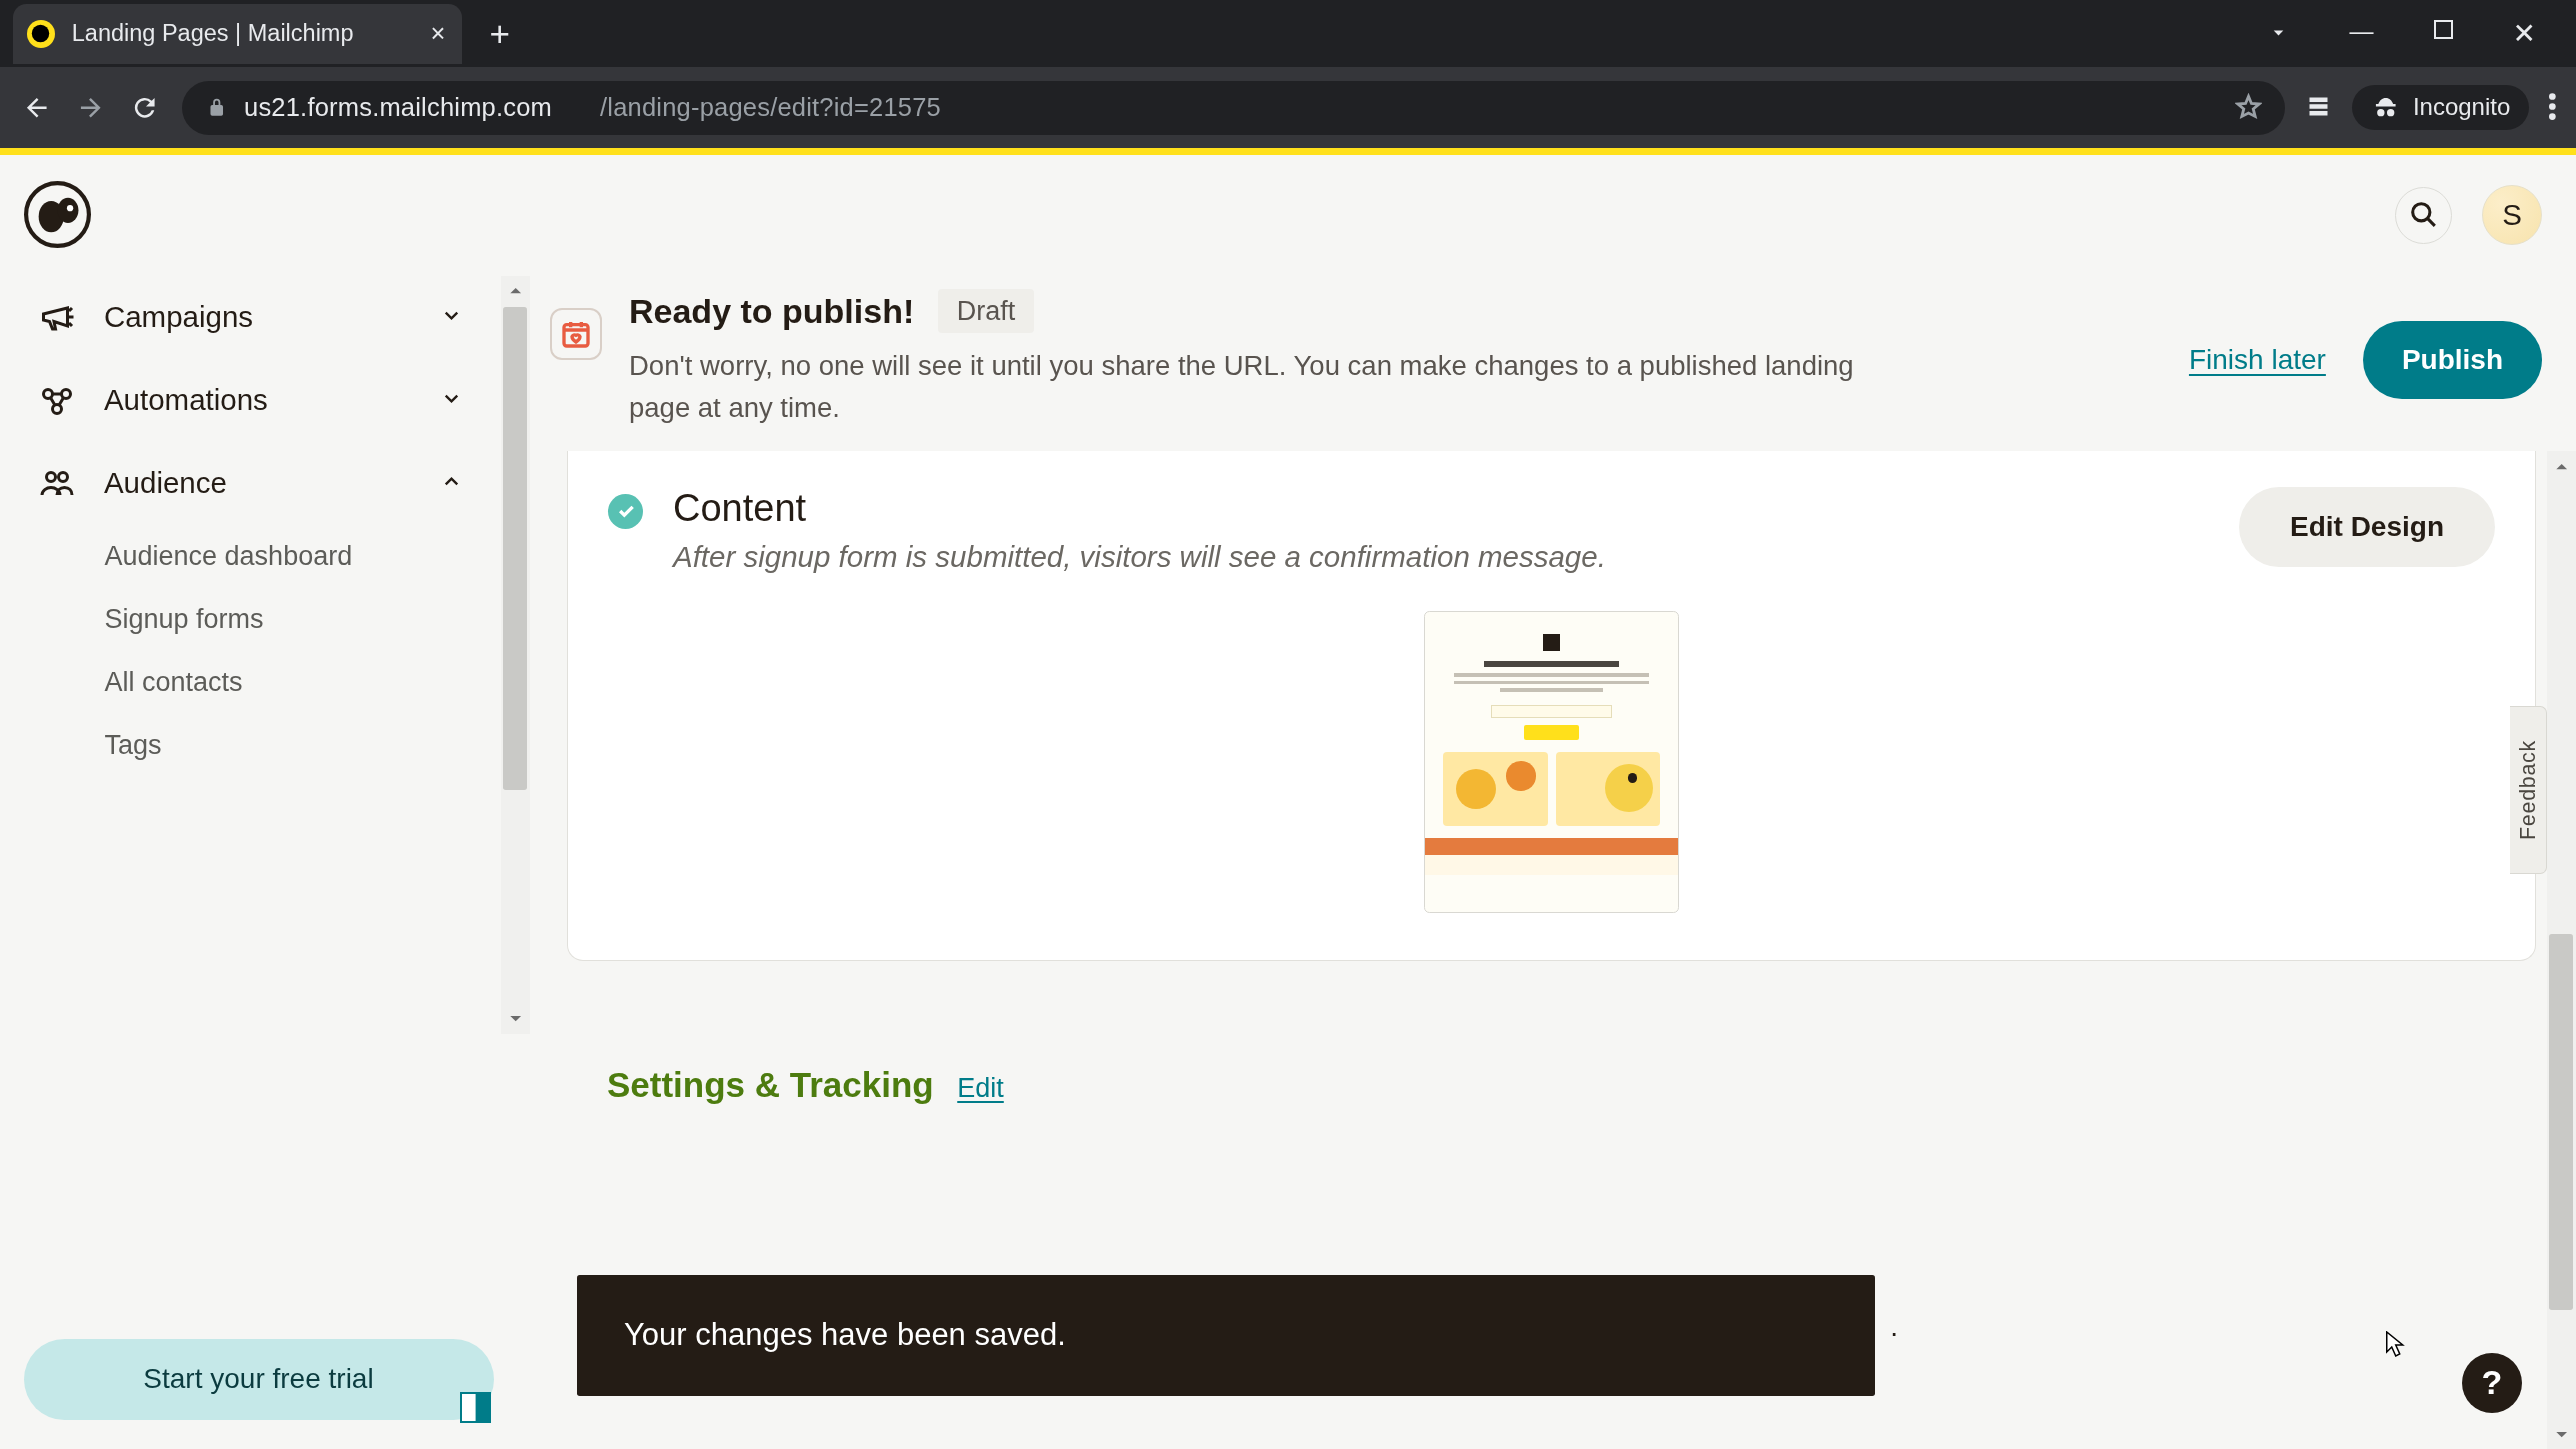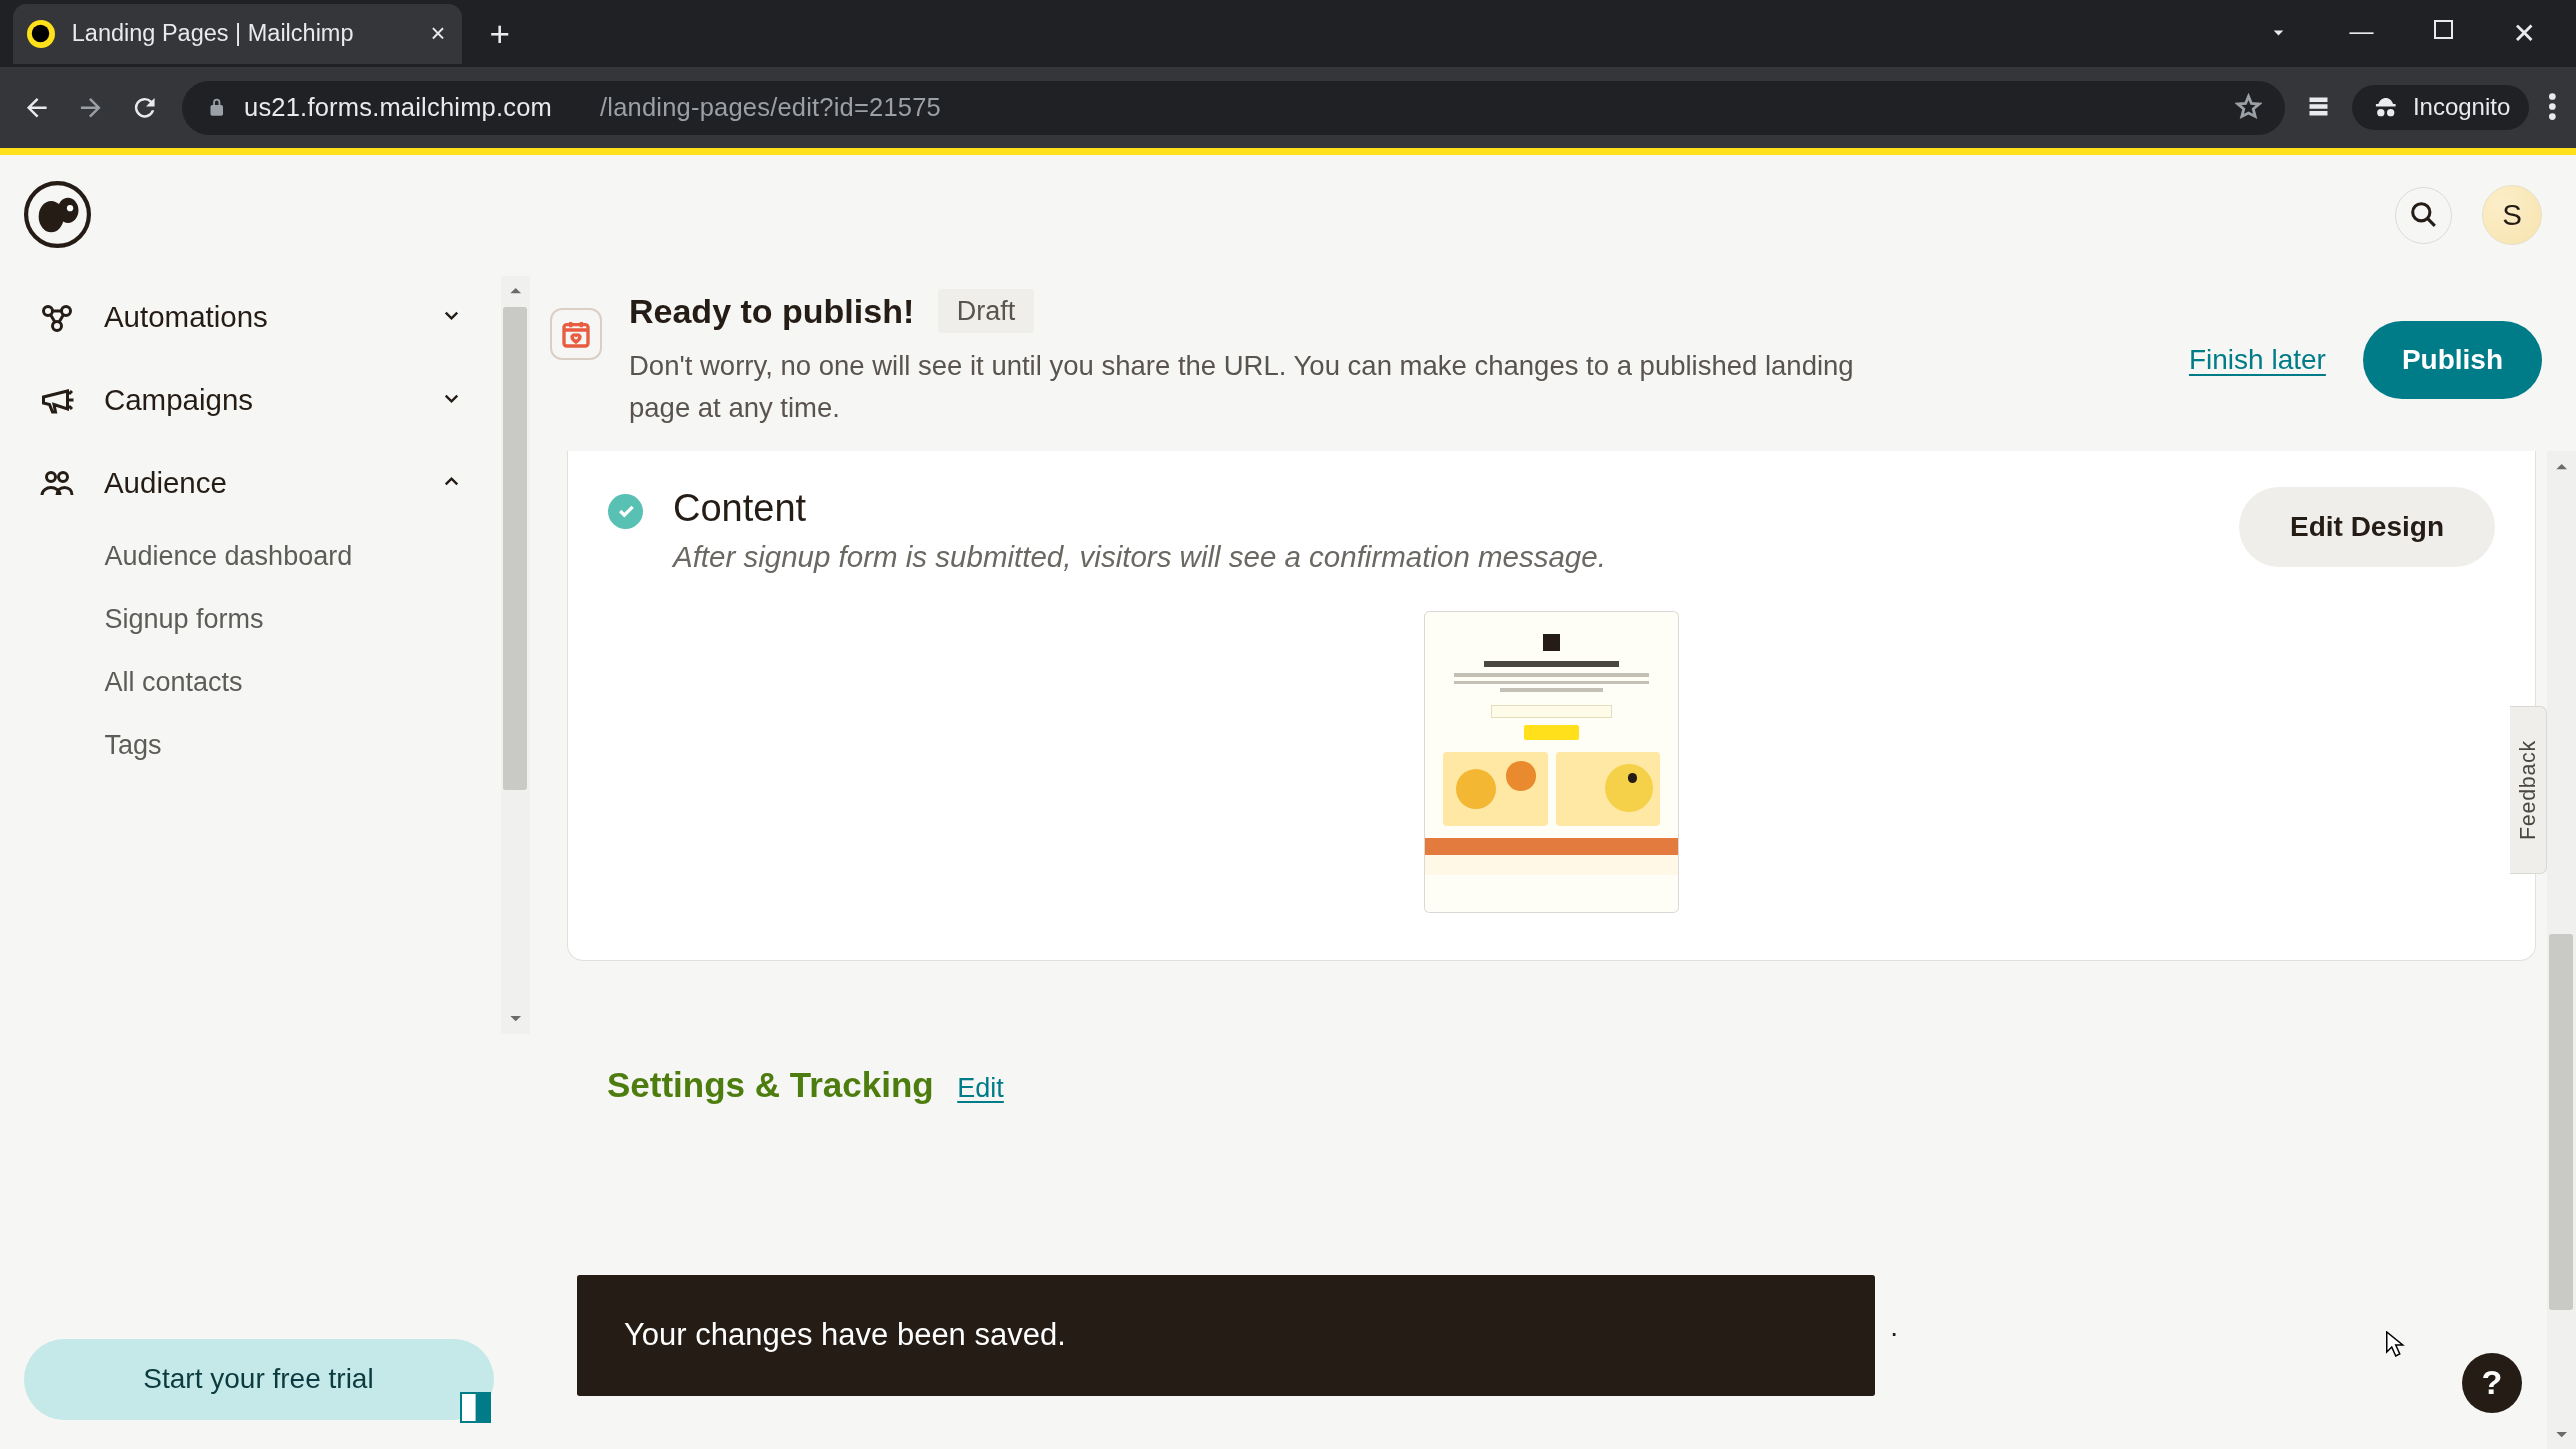--- a/index.html
+++ b/index.html
@@ -226,40 +226,40 @@
   </div>
 
   <div class="app-body">
 
     <div class="sidebar-wrap">
       <div class="sidebar">
 
         <div class="nav-item">
           <span class="nav-ic">
               <svg viewBox="0 0 24 24">
+                <path d="M3 10v4l4 1 2 5h2l-1-5 9 3V6L3 10z"></path>
+                <path d="M20 8l2-2M20 12h3M20 16l2 2"></path>
+              </svg>
+            </span>
+          <span>Campaigns</span>
+          <span class="chev"><svg viewBox="0 0 24 24">
+                <path d="M6 9l6 6 6-6"></path>
+              </svg></span>
+        </div>
+
+        <div class="nav-item">
+          <span class="nav-ic">
+              <svg viewBox="0 0 24 24">
                 <circle cx="6" cy="8" r="3"></circle>
                 <circle cx="18" cy="8" r="3"></circle>
                 <circle cx="12" cy="18" r="3"></circle>
                 <path d="M9 8h6M8 11l3 5M16 11l-3 5"></path>
               </svg>
             </span>
           <span>Automations</span>
-          <span class="chev"><svg viewBox="0 0 24 24">
-                <path d="M6 9l6 6 6-6"></path>
-              </svg></span>
-        </div>
-
-        <div class="nav-item">
-          <span class="nav-ic">
-              <svg viewBox="0 0 24 24">
-                <path d="M3 10v4l4 1 2 5h2l-1-5 9 3V6L3 10z"></path>
-                <path d="M20 8l2-2M20 12h3M20 16l2 2"></path>
-              </svg>
-            </span>
-          <span>Campaigns</span>
           <span class="chev"><svg viewBox="0 0 24 24">
                 <path d="M6 9l6 6 6-6"></path>
               </svg></span>
         </div>
 
         <div class="nav-item">
           <span class="nav-ic">
               <svg viewBox="0 0 24 24">
                 <circle cx="8" cy="8" r="3"></circle>
                 <circle cx="16" cy="8" r="3"></circle>

